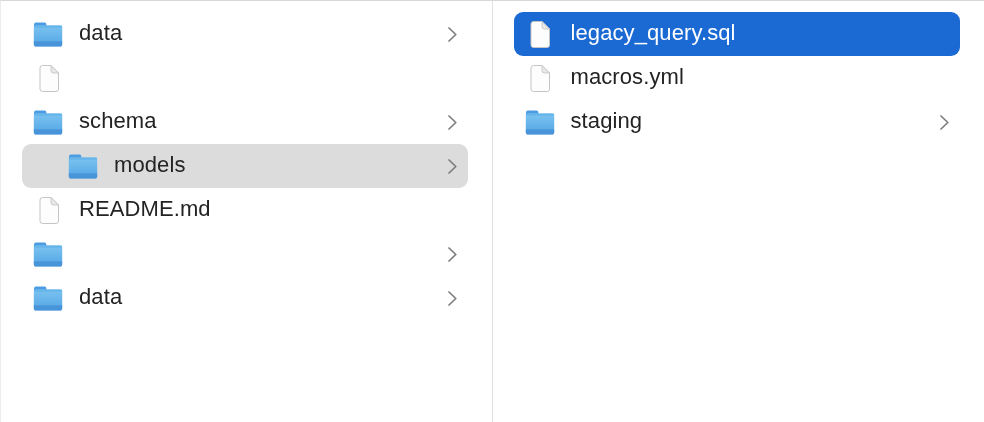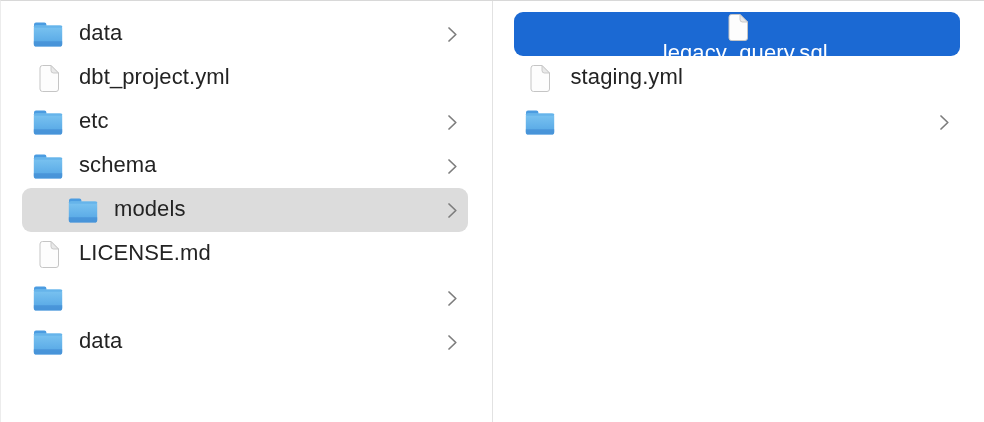--- a/index.html
+++ b/index.html
@@ -33,21 +33,21 @@
   .column.first{border-right:1px solid var(--divider);}
   .row{
     height:44px;
     margin:0 24px 0 21px;
     padding:0 10px 0 11px;
     border-radius:9px;
     display:flex;
     align-items:center;
     cursor:default;
   }
-  .row.sel-active{background:var(--selection-active);flex-direction:column;}
+  .row.sel-active{background:var(--selection-active);}
   .row.sel-active .label{color:var(--selected-text);}
   .row.sel-inactive{background:var(--selection-inactive);padding-left:46px;}
   .icon-slot{
     width:30px;height:30px;
     display:flex;align-items:center;justify-content:center;
     flex:0 0 30px;
   }
   .label{
     margin-left:16px;
     font-size:22px;
@@ -94,38 +94,21 @@
           </svg>
         </span>
   </div>
       <div class="row sel-none">
     <span class="icon-slot">
           <svg width="21" height="27" viewBox="0 0 21 27">
             <path d="M4.5 0.5 H13 L20.5 8 V24 a2.5 2.5 0 0 1 -2.5 2.5 H4.5 A2.5 2.5 0 0 1 2 24 V3 A2.5 2.5 0 0 1 4.5 0.5 Z" fill="#fdfdfd" stroke="#c5c5c5" stroke-width="1"></path>
             <path d="M13 0.5 V5.5 a2.5 2.5 0 0 0 2.5 2.5 H20.5 Z" fill="#e9e9e9" stroke="#c5c5c5" stroke-width="0.9" stroke-linejoin="round"></path>
           </svg>
         </span>
-    <span class="label">dbt_project.yml</span>
-    <span class="chevron" style="visibility: hidden;">
-          <svg width="11" height="17" viewBox="0 0 11 17">
-            <path d="M2 2 L8.8 8.5 L2 15" fill="none" stroke="#7d7d7d" stroke-width="1.7" stroke-linecap="round" stroke-linejoin="round"></path>
-          </svg>
-        </span>
-  </div>
-      <div class="row sel-none">
-    <span class="icon-slot">
-          <svg width="30" height="25" viewBox="0 0 30 25">
-            <path d="M3 0.5 h8.4 a2 2 0 0 1 2 2 v3 H1 v-3 a2 2 0 0 1 2 -2 z" fill="#4b9ce1"></path>
-            <rect x="0.8" y="3.4" width="28.4" height="21.1" rx="2.6" fill="url(#folderGrad)"></rect>
-            <rect x="0.8" y="3.4" width="28.4" height="2.4" rx="1.2" fill="#66b4ea"></rect>
-            <path d="M0.8 19.2 h28.4 v2.7 a2.6 2.6 0 0 1 -2.6 2.6 H3.4 a2.6 2.6 0 0 1 -2.6 -2.6 z" fill="#418bd3" opacity="0.65"></path>
-          </svg>
-        </span>
-    <span class="label">etc</span>
-    <span class="chevron">
+    <span class="chevron" style="visibility: hidden;">
           <svg width="11" height="17" viewBox="0 0 11 17">
             <path d="M2 2 L8.8 8.5 L2 15" fill="none" stroke="#7d7d7d" stroke-width="1.7" stroke-linecap="round" stroke-linejoin="round"></path>
           </svg>
         </span>
   </div>
       <div class="row sel-none">
     <span class="icon-slot">
           <svg width="30" height="25" viewBox="0 0 30 25">
             <path d="M3 0.5 h8.4 a2 2 0 0 1 2 2 v3 H1 v-3 a2 2 0 0 1 2 -2 z" fill="#4b9ce1"></path>
             <rect x="0.8" y="3.4" width="28.4" height="21.1" rx="2.6" fill="url(#folderGrad)"></rect>
@@ -156,21 +139,21 @@
           </svg>
         </span>
   </div>
       <div class="row sel-none">
     <span class="icon-slot">
           <svg width="21" height="27" viewBox="0 0 21 27">
             <path d="M4.5 0.5 H13 L20.5 8 V24 a2.5 2.5 0 0 1 -2.5 2.5 H4.5 A2.5 2.5 0 0 1 2 24 V3 A2.5 2.5 0 0 1 4.5 0.5 Z" fill="#fdfdfd" stroke="#c5c5c5" stroke-width="1"></path>
             <path d="M13 0.5 V5.5 a2.5 2.5 0 0 0 2.5 2.5 H20.5 Z" fill="#e9e9e9" stroke="#c5c5c5" stroke-width="0.9" stroke-linejoin="round"></path>
           </svg>
         </span>
-    <span class="label">LICENSE.md</span>
+    <span class="label">README.md</span>
     <span class="chevron" style="visibility: hidden;">
           <svg width="11" height="17" viewBox="0 0 11 17">
             <path d="M2 2 L8.8 8.5 L2 15" fill="none" stroke="#7d7d7d" stroke-width="1.7" stroke-linecap="round" stroke-linejoin="round"></path>
           </svg>
         </span>
   </div>
       <div class="row sel-none">
     <span class="icon-slot">
           <svg width="30" height="25" viewBox="0 0 30 25">
             <path d="M3 0.5 h8.4 a2 2 0 0 1 2 2 v3 H1 v-3 a2 2 0 0 1 2 -2 z" fill="#4b9ce1"></path>
@@ -217,36 +200,37 @@
           </svg>
         </span>
   </div>
       <div class="row sel-none">
     <span class="icon-slot">
           <svg width="21" height="27" viewBox="0 0 21 27">
             <path d="M4.5 0.5 H13 L20.5 8 V24 a2.5 2.5 0 0 1 -2.5 2.5 H4.5 A2.5 2.5 0 0 1 2 24 V3 A2.5 2.5 0 0 1 4.5 0.5 Z" fill="#fdfdfd" stroke="#c5c5c5" stroke-width="1"></path>
             <path d="M13 0.5 V5.5 a2.5 2.5 0 0 0 2.5 2.5 H20.5 Z" fill="#e9e9e9" stroke="#c5c5c5" stroke-width="0.9" stroke-linejoin="round"></path>
           </svg>
         </span>
-    <span class="label">staging.yml</span>
-    <span class="chevron" style="visibility: hidden;">
-          <svg width="11" height="17" viewBox="0 0 11 17">
-            <path d="M2 2 L8.8 8.5 L2 15" fill="none" stroke="#7d7d7d" stroke-width="1.7" stroke-linecap="round" stroke-linejoin="round"></path>
-          </svg>
-        </span>
-  </div>
-      <div class="row sel-none">
-    <span class="icon-slot">
-          <svg width="30" height="25" viewBox="0 0 30 25">
-            <path d="M3 0.5 h8.4 a2 2 0 0 1 2 2 v3 H1 v-3 a2 2 0 0 1 2 -2 z" fill="#4b9ce1"></path>
-            <rect x="0.8" y="3.4" width="28.4" height="21.1" rx="2.6" fill="url(#folderGrad)"></rect>
-            <rect x="0.8" y="3.4" width="28.4" height="2.4" rx="1.2" fill="#66b4ea"></rect>
-            <path d="M0.8 19.2 h28.4 v2.7 a2.6 2.6 0 0 1 -2.6 2.6 H3.4 a2.6 2.6 0 0 1 -2.6 -2.6 z" fill="#418bd3" opacity="0.65"></path>
-          </svg>
-        </span>
+    <span class="label">macros.yml</span>
+    <span class="chevron" style="visibility: hidden;">
+          <svg width="11" height="17" viewBox="0 0 11 17">
+            <path d="M2 2 L8.8 8.5 L2 15" fill="none" stroke="#7d7d7d" stroke-width="1.7" stroke-linecap="round" stroke-linejoin="round"></path>
+          </svg>
+        </span>
+  </div>
+      <div class="row sel-none">
+    <span class="icon-slot">
+          <svg width="30" height="25" viewBox="0 0 30 25">
+            <path d="M3 0.5 h8.4 a2 2 0 0 1 2 2 v3 H1 v-3 a2 2 0 0 1 2 -2 z" fill="#4b9ce1"></path>
+            <rect x="0.8" y="3.4" width="28.4" height="21.1" rx="2.6" fill="url(#folderGrad)"></rect>
+            <rect x="0.8" y="3.4" width="28.4" height="2.4" rx="1.2" fill="#66b4ea"></rect>
+            <path d="M0.8 19.2 h28.4 v2.7 a2.6 2.6 0 0 1 -2.6 2.6 H3.4 a2.6 2.6 0 0 1 -2.6 -2.6 z" fill="#418bd3" opacity="0.65"></path>
+          </svg>
+        </span>
+    <span class="label">staging</span>
     <span class="chevron">
           <svg width="11" height="17" viewBox="0 0 11 17">
             <path d="M2 2 L8.8 8.5 L2 15" fill="none" stroke="#7d7d7d" stroke-width="1.7" stroke-linecap="round" stroke-linejoin="round"></path>
           </svg>
         </span>
   </div>
     </div>
 </div>
 
 </body></html>

